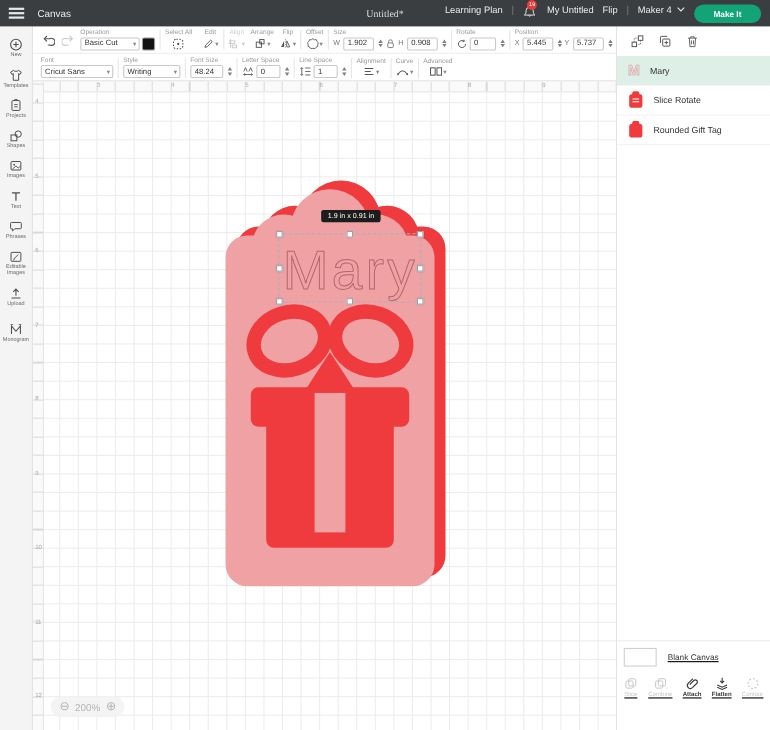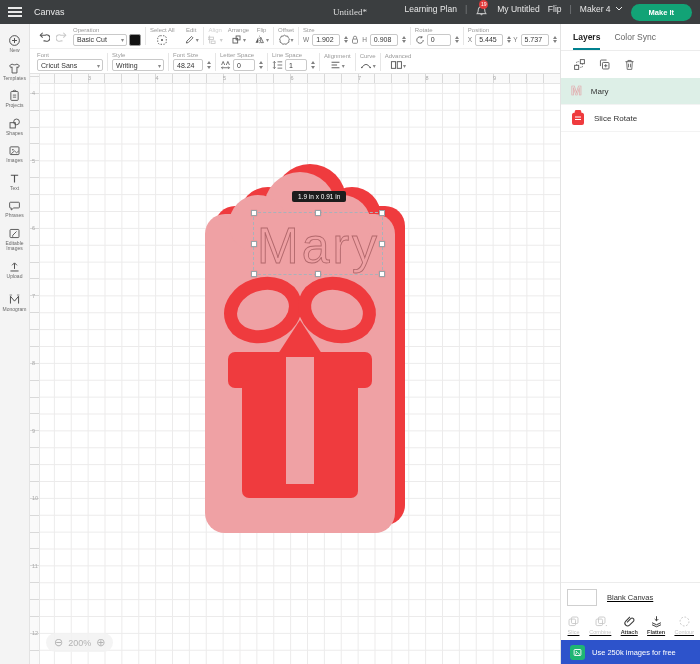--- a/index.html
+++ b/index.html
@@ -492,24 +492,20 @@
     <div class="size-tip">1.9 in x 0.91 in</div>
 
     <div class="zoom-pill">
       <span class="zbtn">⊖</span>
       <span>200%</span>
       <span class="zbtn">⊕</span>
     </div>
   </div>
 
   <div class="rpanel">
-    <div class="rtabs">
-      <span class="rtab active">Layers</span>
-      <span class="rtab">Color Sync</span>
-    </div>
     <div class="layer-tools">
       <svg width="13" height="13" viewBox="0 0 16 16">
           <rect x="2" y="9" width="5" height="5" fill="none" stroke="#555" stroke-width="1.1"></rect>
           <rect x="9" y="2" width="5" height="5" fill="none" stroke="#555" stroke-width="1.1"></rect>
           <path d="M4.5,9 V4.5 H9 M11.5,7 V11.5 H7" fill="none" stroke="#555" stroke-width="0.9" stroke-dasharray="1.5,1.3"></path>
         </svg>
       <svg width="13" height="13" viewBox="0 0 16 16">
           <rect x="5.5" y="5.5" width="8" height="8" rx="1" fill="none" stroke="#555" stroke-width="1.1"></rect>
           <path d="M3,10 V3.5 A1,1 0 0 1 4,2.5 H10.5" fill="none" stroke="#555" stroke-width="1.1"></path>
           <path d="M9.5,7.5 v4 M7.5,9.5 h4" stroke="#555" stroke-width="1.1"></path>
@@ -521,20 +517,26 @@
     <div class="layer-row selected">
       <span class="mary-thumb">M</span>
       <span class="layer-name">Mary</span>
     </div>
     <div class="layer-row">
       <svg width="14" height="16" viewBox="0 0 14 16">
           <path d="M1,4.5 a2.2,2.2 0 0 1 2.6,-1.8 a2.6,2.6 0 0 1 6.8,0 a2.2,2.2 0 0 1 2.6,1.8 V13 a2,2 0 0 1 -2,2 H3 a2,2 0 0 1 -2,-2 Z" fill="#ef3b3e"></path>
           <path d="M4,7 h6 M4,9.5 h6" stroke="#fff" stroke-width="1"></path>
         </svg>
       <span class="layer-name">Slice Rotate</span>
+    </div>
+    <div class="layer-row">
+      <svg width="14" height="16" viewBox="0 0 14 16">
+          <path d="M1,4.5 a2.2,2.2 0 0 1 2.6,-1.8 a2.6,2.6 0 0 1 6.8,0 a2.2,2.2 0 0 1 2.6,1.8 V13 a2,2 0 0 1 -2,2 H3 a2,2 0 0 1 -2,-2 Z" fill="#ef3b3e"></path>
+        </svg>
+      <span class="layer-name">Rounded Gift Tag</span>
     </div>
 
     <div class="rbottom">
       <div class="blank-row">
         <span class="blank-swatch"></span>
         <span class="blank-lbl">Blank Canvas</span>
       </div>
       <div class="actions-row">
         <div class="action disabled">
           <svg width="13" height="13" viewBox="0 0 16 16">
@@ -566,25 +568,15 @@
         </div>
         <div class="action disabled">
           <svg width="13" height="13" viewBox="0 0 16 16">
               <circle cx="8" cy="8" r="5.5" fill="none" stroke="currentColor" stroke-width="1.2" stroke-dasharray="2.2,2"></circle>
             </svg>
           <span class="albl">Contour</span>
         </div>
       </div>
     </div>
 
-    <div class="banner">
-      <span class="banner-ic">
-        <svg width="9" height="9" viewBox="0 0 12 12">
-            <rect x="1.5" y="2" width="9" height="8" rx="1" fill="none" stroke="#fff" stroke-width="1.2"></rect>
-            <circle cx="4.5" cy="5" r="0.9" fill="#fff"></circle>
-            <path d="M2.5,9 L6,6 L9.5,9" fill="none" stroke="#fff" stroke-width="1.1"></path>
-          </svg>
-      </span>
-      <span class="banner-txt">Use 250k images for free</span>
-    </div>
   </div>
 
 </div>
 
 </body></html>

